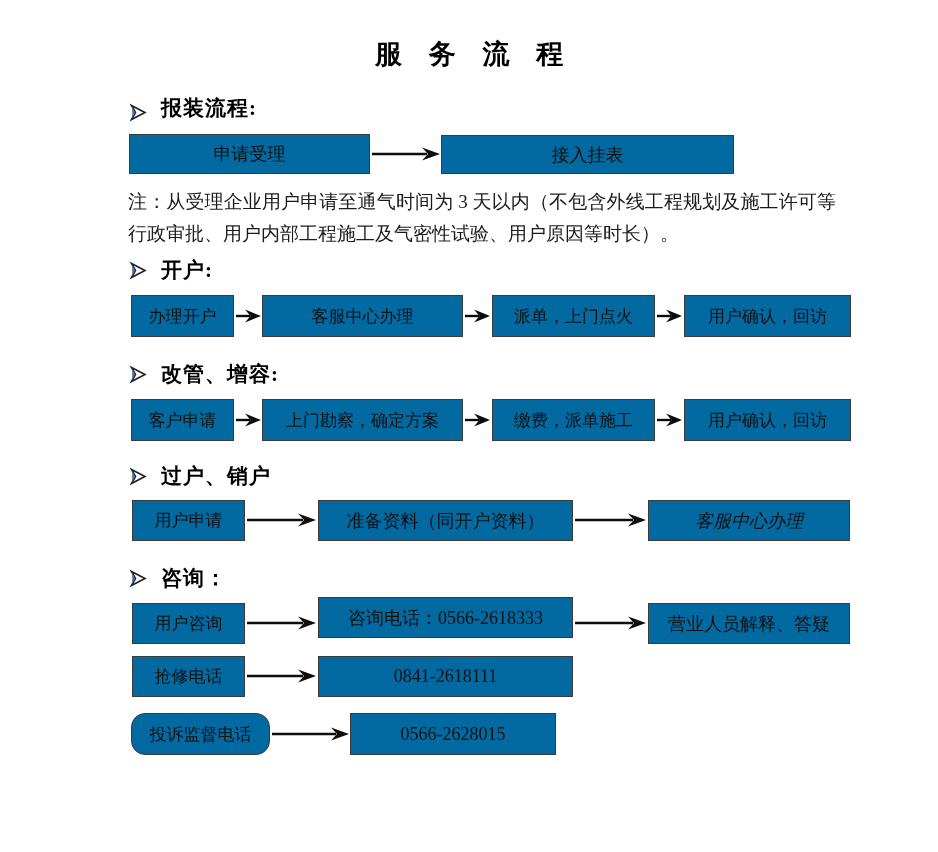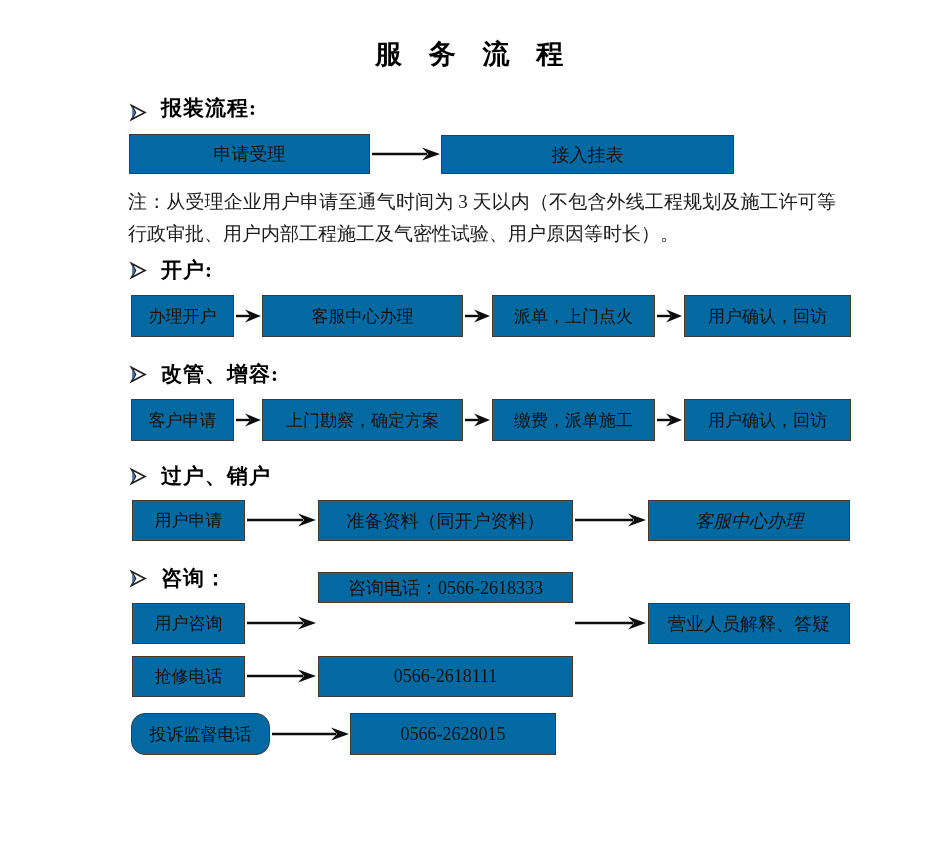--- a/index.html
+++ b/index.html
@@ -236,37 +236,37 @@
     <span class="heading-text">咨询：</span>
   </div>
 
   <div class="flow-box sz-sm" style="left:132px; top:603px; width:113px; height:41px;">用户咨询</div>
   <div class="arrow" style="left:247px; top:616px; width:69px;">
     <svg width="69" height="14" viewBox="0 0 69 14">
       <line x1="0" y1="7" x2="56" y2="7" stroke="#0d0d0d" stroke-width="2.4"></line>
       <path d="M51 0.5 L69 7 L51 13.5 L57 7 Z" fill="#0d0d0d"></path>
     </svg>
   </div>
-  <div class="flow-box sz-md" style="left:318px; top:572px; width:255px; height:31px;">咨询电话：0566-2618333</div>
+  <div class="flow-box sz-md" style="left:318px; top:597px; width:255px; height:41px;">咨询电话：0566-2618333</div>
   <div class="arrow" style="left:575px; top:616px; width:71px;">
     <svg width="71" height="14" viewBox="0 0 71 14">
       <line x1="0" y1="7" x2="58" y2="7" stroke="#0d0d0d" stroke-width="2.4"></line>
       <path d="M53 0.5 L71 7 L53 13.5 L59 7 Z" fill="#0d0d0d"></path>
     </svg>
   </div>
   <div class="flow-box sz-md" style="left:648px; top:603px; width:202px; height:41px;">营业人员解释、答疑</div>
 
   <div class="flow-box sz-sm" style="left:132px; top:656px; width:113px; height:41px;">抢修电话</div>
   <div class="arrow" style="left:247px; top:669px; width:69px;">
     <svg width="69" height="14" viewBox="0 0 69 14">
       <line x1="0" y1="7" x2="56" y2="7" stroke="#0d0d0d" stroke-width="2.4"></line>
       <path d="M51 0.5 L69 7 L51 13.5 L57 7 Z" fill="#0d0d0d"></path>
     </svg>
   </div>
-  <div class="flow-box sz-md" style="left:318px; top:656px; width:255px; height:41px;">0566-2618111</div>
+  <div class="flow-box sz-md" style="left:318px; top:656px; width:255px; height:41px;">0841-2618111</div>
 
   <div class="flow-box sz-sm" style="left:131px; top:713px; width:139px; height:42px;border-radius:14px;">投诉监督电话</div>
   <div class="arrow" style="left:272px; top:727px; width:77px;">
     <svg width="77" height="14" viewBox="0 0 77 14">
       <line x1="0" y1="7" x2="64" y2="7" stroke="#0d0d0d" stroke-width="2.4"></line>
       <path d="M59 0.5 L77 7 L59 13.5 L65 7 Z" fill="#0d0d0d"></path>
     </svg>
   </div>
   <div class="flow-box sz-md" style="left:350px; top:713px; width:206px; height:42px;">0566-2628015</div>
 

